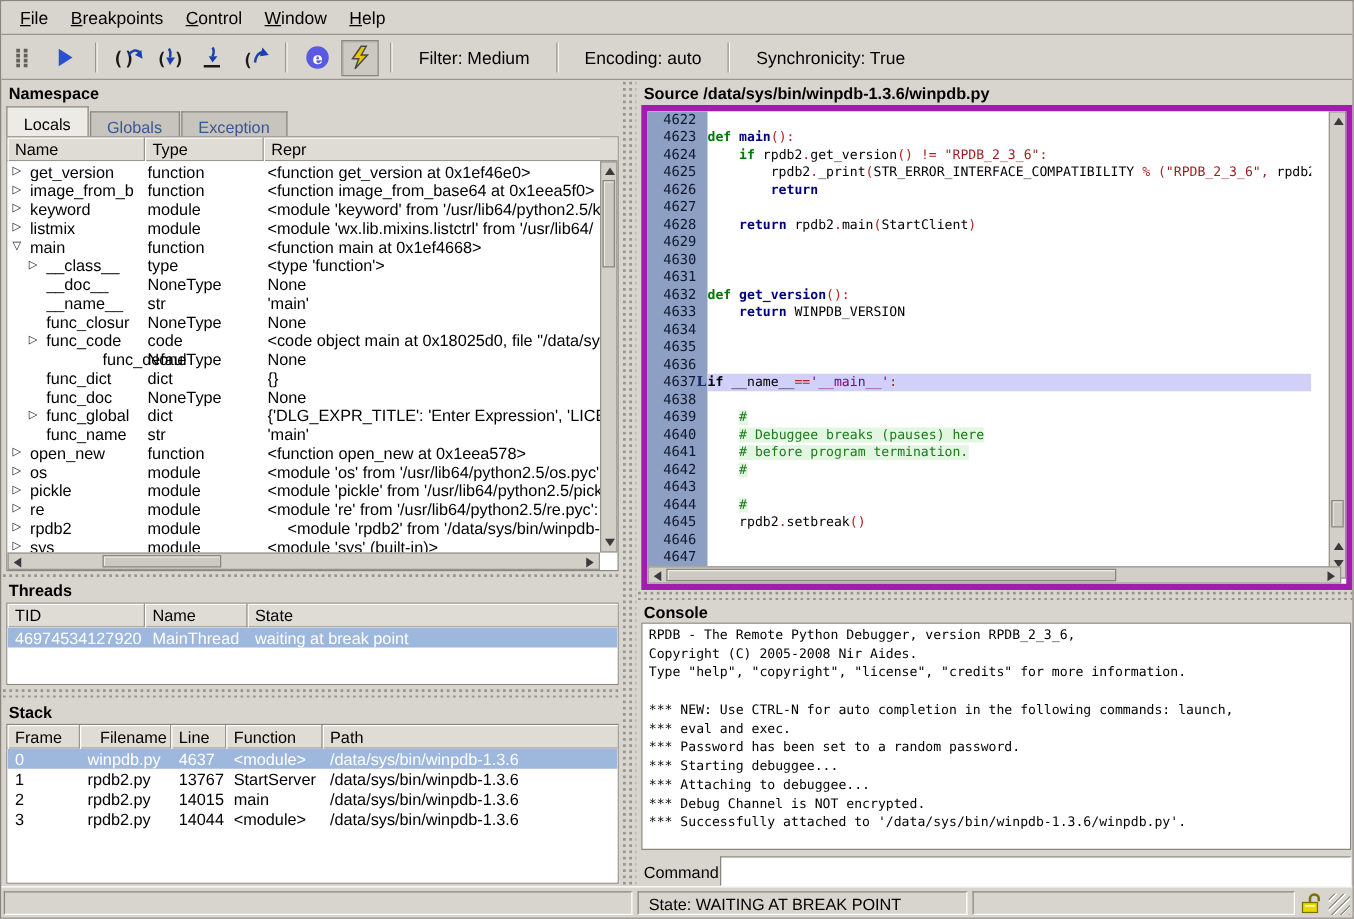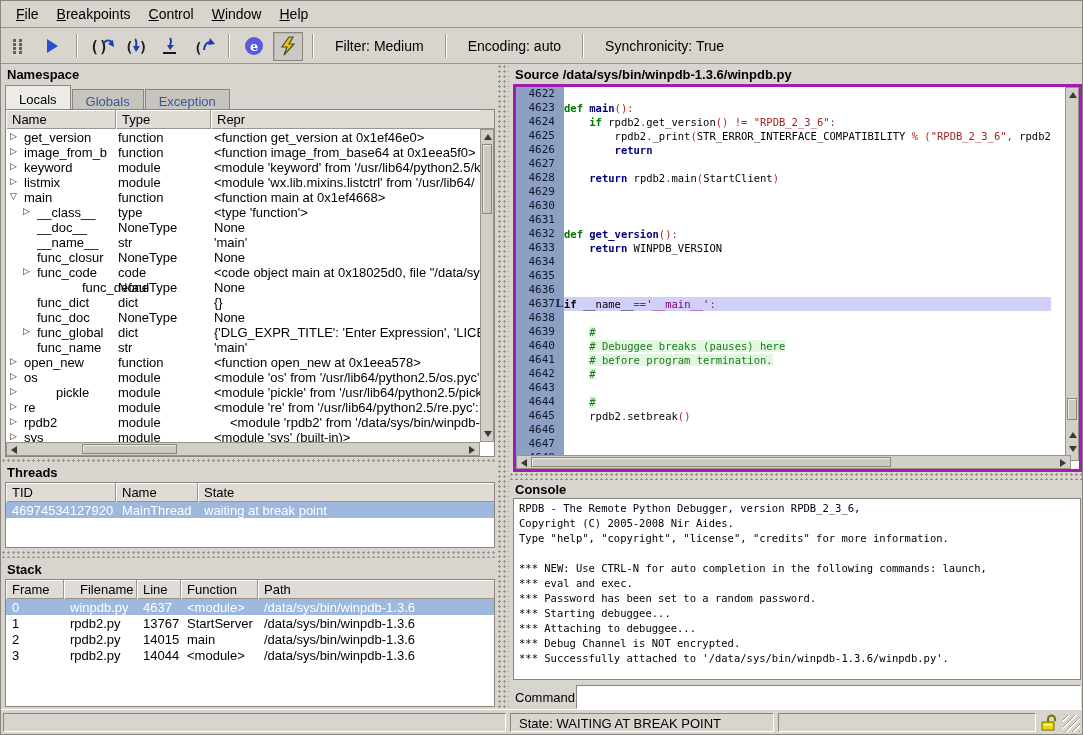--- a/index.html
+++ b/index.html
@@ -41,21 +41,21 @@
   .trow.sel { background:#9db7dd; color:#fff; }
   .tcell { position:absolute; top:1px; overflow:hidden; white-space:nowrap; }
   .ns-row { height:15px; font-size:13px; position:relative; white-space:nowrap; }
   .ns-exp { position:absolute; top:2px; font-size:9px; color:#222; }
   
   .sb { position:absolute; background:#d2cfc8; border:1px solid #98948d; }
   .sb-thumb { position:absolute; background:#ccc9c2; border:1px solid #8a867f;
     box-shadow:inset 1px 1px 0 #efede8; }
   .sb-arr { position:absolute; width:0; height:0; }
   
-  .src-box { position:absolute; background:#fff; border:3px solid #a21caf; overflow:hidden; }
+  .src-box { position:absolute; background:#fff; border:5px solid #a21caf; overflow:hidden; }
   .src-gutter { position:absolute; left:0; top:0; width:48px; background:#8d9fc3; height:100%; }
   .src-num { height:14px; font-family:"DejaVu Sans Mono",monospace; font-size:11px; color:#10182e;
     text-align:right; padding-right:9px; position:relative; }
   .src-mark { position:absolute; right:1px; top:0; font-family:"DejaVu Serif",serif;
     font-size:11px; font-weight:bold; color:#1a2a6e; }
   .src-code { position:absolute; left:48px; top:0; right:14px; height:100%; overflow:hidden; }
   .src-line { height:14px; font-family:"DejaVu Sans Mono",monospace; font-size:10.5px;
     line-height:14px; white-space:pre; }
   .src-line.hl { background:#d0d0f8; }
   .sg-t { color:#000; }
@@ -270,21 +270,21 @@
           <span class="tcell" style="left: 208px; width: 266px;">&lt;function open_new at 0x1eea578&gt;</span>
         </div>
         <div class="ns-row">
           <span class="ns-exp" style="left: 4px;">▷</span>
           <span class="tcell" style="left: 18px; width: 92px;">os</span>
           <span class="tcell" style="left: 112px; width: 92px;">module</span>
           <span class="tcell" style="left: 208px; width: 266px;">&lt;module 'os' from '/usr/lib64/python2.5/os.pyc'</span>
         </div>
         <div class="ns-row">
           <span class="ns-exp" style="left: 4px;">▷</span>
-          <span class="tcell" style="left: 18px; width: 92px; margin-left: 32px;">pickle</span>
+          <span class="tcell" style="left: 18px; width: 92px;">pickle</span>
           <span class="tcell" style="left: 112px; width: 92px;">module</span>
           <span class="tcell" style="left: 208px; width: 266px;">&lt;module 'pickle' from '/usr/lib64/python2.5/pick</span>
         </div>
         <div class="ns-row">
           <span class="ns-exp" style="left: 4px;">▷</span>
           <span class="tcell" style="left: 18px; width: 92px;">re</span>
           <span class="tcell" style="left: 112px; width: 92px;">module</span>
           <span class="tcell" style="left: 208px; width: 266px;">&lt;module 're' from '/usr/lib64/python2.5/re.pyc':</span>
         </div>
         <div class="ns-row">

